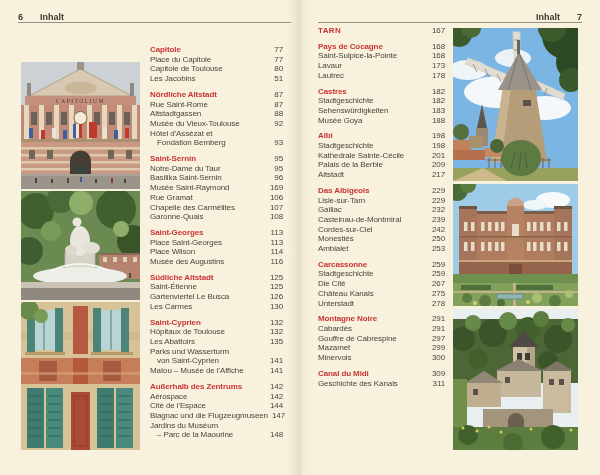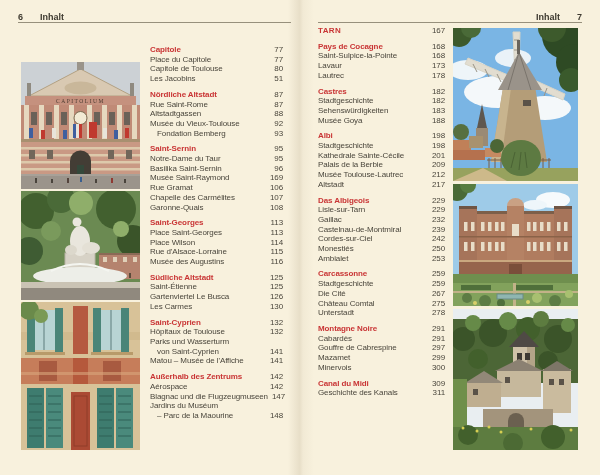--- a/index.html
+++ b/index.html
@@ -345,20 +345,24 @@
           <span class="pg">87</span>
         </div>
         <div class="toc-row">
           <span class="lbl">Altstadtgassen</span>
           <span class="pg">88</span>
         </div>
         <div class="toc-row">
           <span class="lbl">Musée du Vieux-Toulouse</span>
           <span class="pg">92</span>
         </div>
+        <div class="toc-row">
+          <span class="lbl">Hôtel d'Assézat et</span>
+          <span class="pg"></span>
+        </div>
         <div class="toc-row indent">
           <span class="lbl">Fondation Bemberg</span>
           <span class="pg">93</span>
         </div>
       </div>
       <div class="toc-section">
         <div class="toc-row toc-heading">
           <span class="lbl">Saint-Sernin</span>
           <span class="pg">95</span>
         </div>
@@ -394,24 +398,20 @@
         </div>
         <div class="toc-row">
           <span class="lbl">Place Saint-Georges</span>
           <span class="pg">113</span>
         </div>
         <div class="toc-row">
           <span class="lbl">Place Wilson</span>
           <span class="pg">114</span>
         </div>
         <div class="toc-row">
-          <span class="lbl">Rue d'Alsace-Lorraine</span>
-          <span class="pg">115</span>
-        </div>
-        <div class="toc-row">
           <span class="lbl">Musée des Augustins</span>
           <span class="pg">116</span>
         </div>
       </div>
       <div class="toc-section">
         <div class="toc-row toc-heading">
           <span class="lbl">Südliche Altstadt</span>
           <span class="pg">125</span>
         </div>
         <div class="toc-row">
@@ -428,20 +428,24 @@
         </div>
       </div>
       <div class="toc-section">
         <div class="toc-row toc-heading">
           <span class="lbl">Saint-Cyprien</span>
           <span class="pg">132</span>
         </div>
         <div class="toc-row">
           <span class="lbl">Hôpitaux de Toulouse</span>
           <span class="pg">132</span>
+        </div>
+        <div class="toc-row">
+          <span class="lbl">Les Abattoirs</span>
+          <span class="pg">135</span>
         </div>
         <div class="toc-row">
           <span class="lbl">Parks und Wasserturm</span>
           <span class="pg"></span>
         </div>
         <div class="toc-row indent">
           <span class="lbl">von Saint-Cyprien</span>
           <span class="pg">141</span>
         </div>
         <div class="toc-row">
@@ -452,20 +456,24 @@
       <div class="toc-section">
         <div class="toc-row toc-heading">
           <span class="lbl">Außerhalb des Zentrums</span>
           <span class="pg">142</span>
         </div>
         <div class="toc-row">
           <span class="lbl">Aérospace</span>
           <span class="pg">142</span>
         </div>
         <div class="toc-row">
+          <span class="lbl">Cité de l'Espace</span>
+          <span class="pg">144</span>
+        </div>
+        <div class="toc-row">
           <span class="lbl">Blagnac und die Flugzeugmuseen</span>
           <span class="pg">147</span>
         </div>
         <div class="toc-row">
           <span class="lbl">Jardins du Muséum</span>
           <span class="pg"></span>
         </div>
         <div class="toc-row indent">
           <span class="lbl">– Parc de la Maourine</span>
           <span class="pg">148</span>
@@ -526,24 +534,20 @@
         </div>
         <div class="toc-row">
           <span class="lbl">Kathedrale Sainte-Cécile</span>
           <span class="pg">201</span>
         </div>
         <div class="toc-row">
           <span class="lbl">Palais de la Berbie</span>
           <span class="pg">209</span>
         </div>
         <div class="toc-row">
-          <span class="lbl">Musée Toulouse-Lautrec</span>
-          <span class="pg">212</span>
-        </div>
-        <div class="toc-row">
           <span class="lbl">Altstadt</span>
           <span class="pg">217</span>
         </div>
       </div>
       <div class="toc-section">
         <div class="toc-row toc-heading">
           <span class="lbl">Das Albigeois</span>
           <span class="pg">229</span>
         </div>
         <div class="toc-row">
@@ -578,21 +582,21 @@
         </div>
         <div class="toc-row">
           <span class="lbl">Stadtgeschichte</span>
           <span class="pg">259</span>
         </div>
         <div class="toc-row">
           <span class="lbl">Die Cité</span>
           <span class="pg">267</span>
         </div>
         <div class="toc-row">
-          <span class="lbl">Château Comtal</span>
+          <span class="lbl">Château Kanals</span>
           <span class="pg">275</span>
         </div>
         <div class="toc-row">
           <span class="lbl">Unterstadt</span>
           <span class="pg">278</span>
         </div>
       </div>
       <div class="toc-section">
         <div class="toc-row toc-heading">
           <span class="lbl">Montagne Noire</span>

